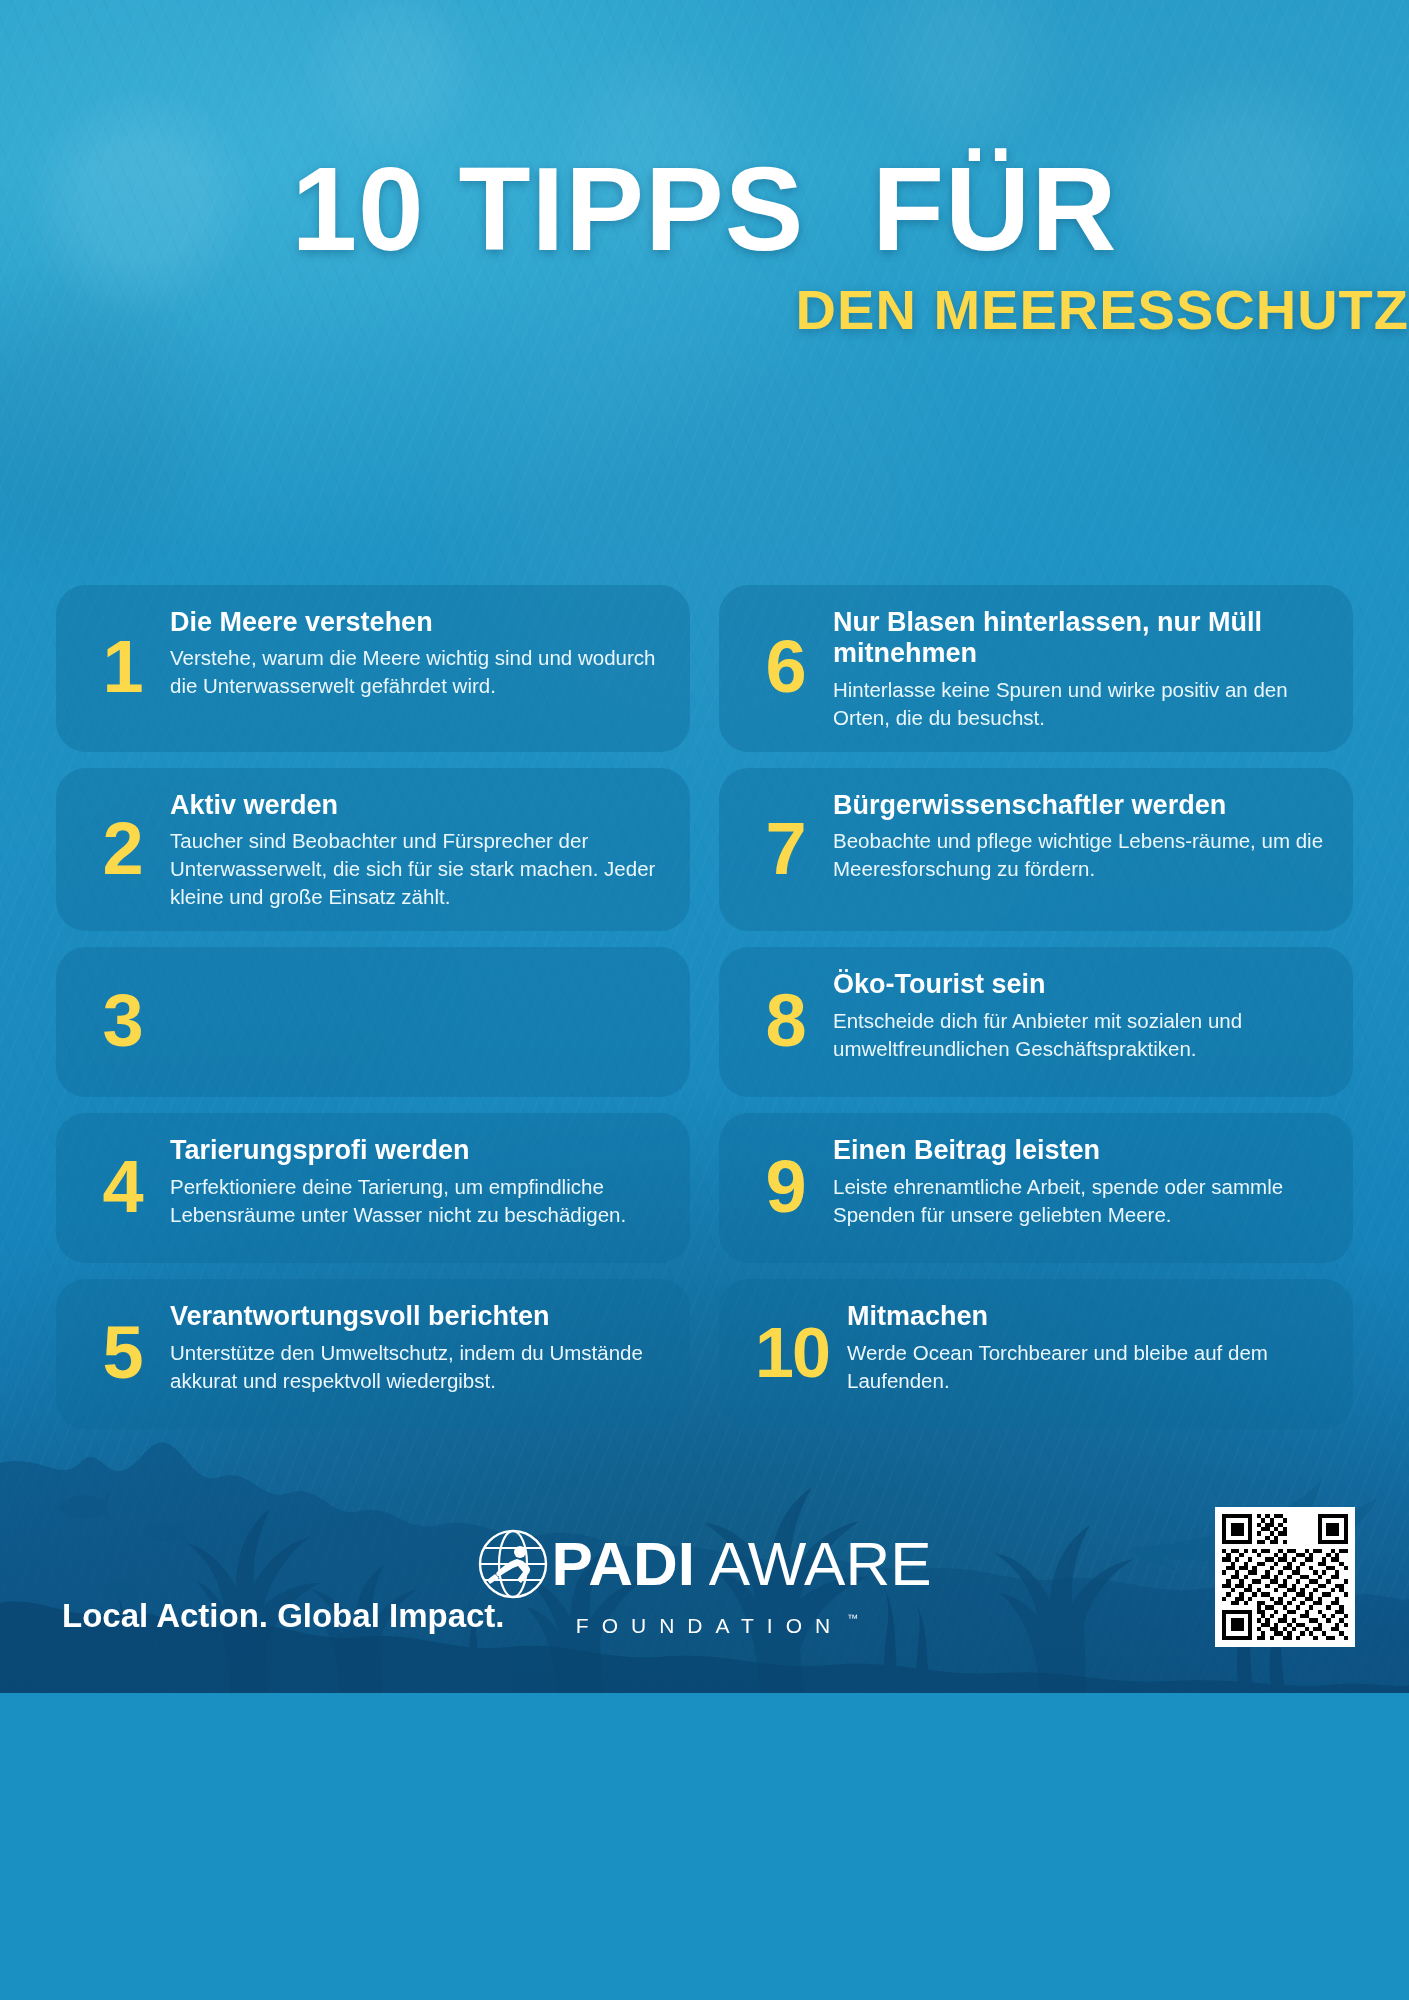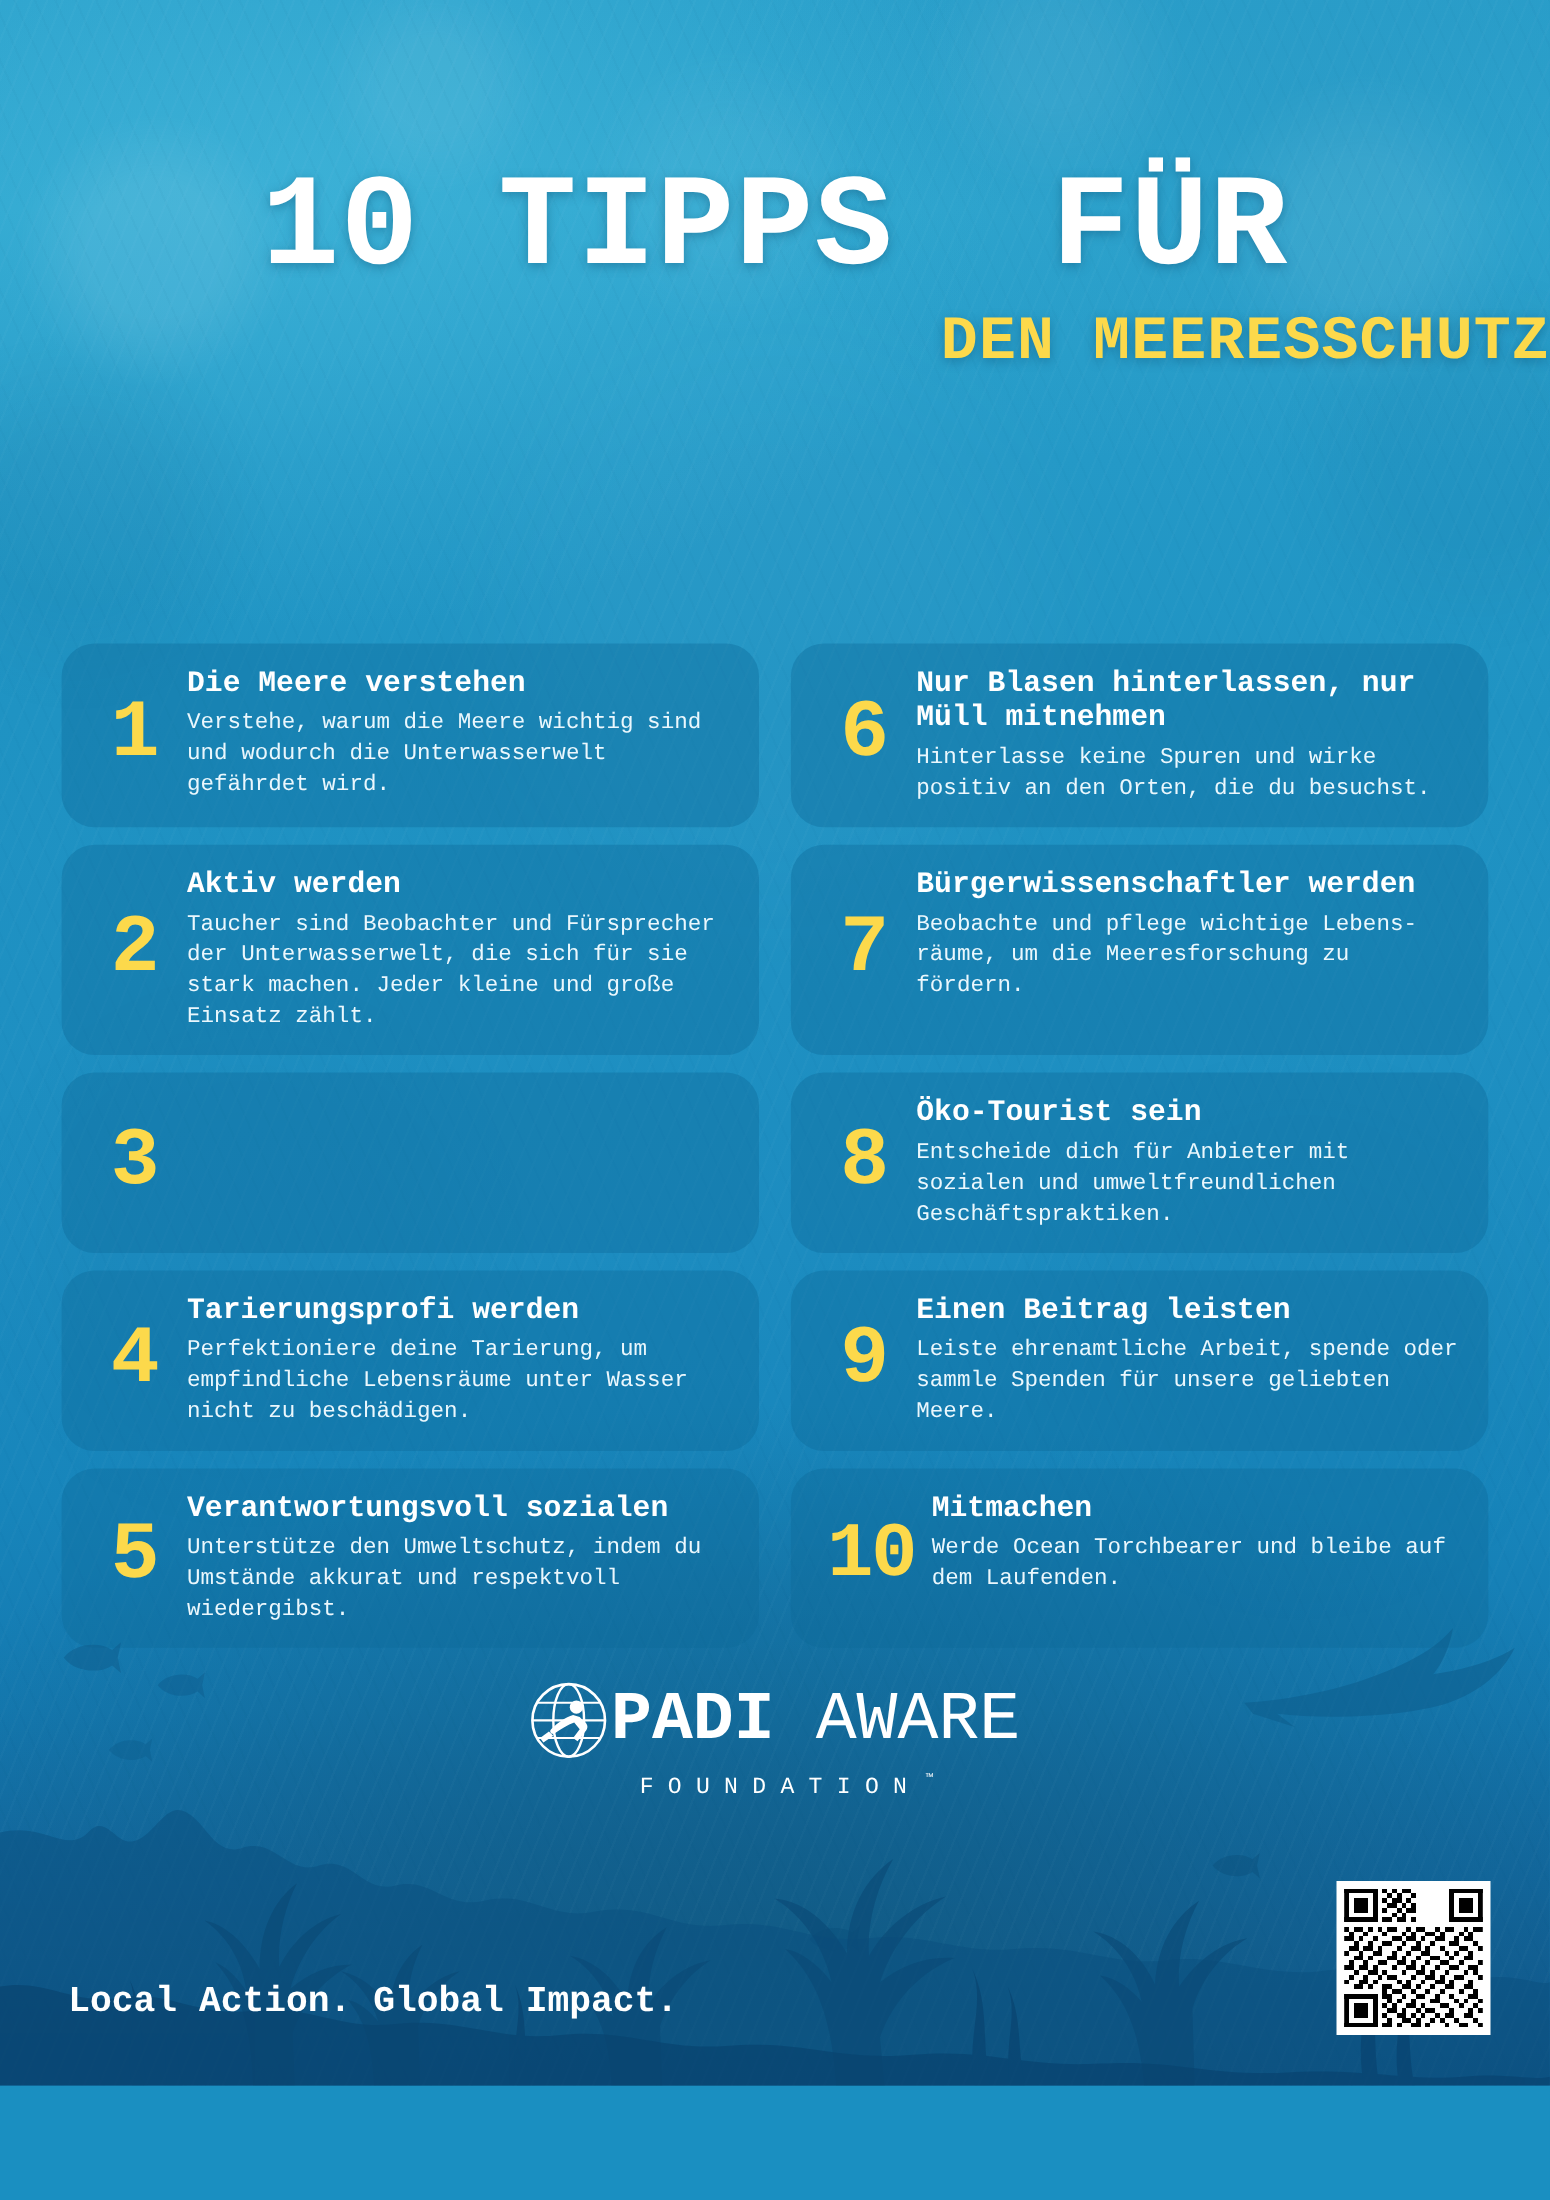--- a/index.html
+++ b/index.html
@@ -8,39 +8,38 @@
     width: 1409px;
     height: 2000px;
     font-family: "Liberation Sans", sans-serif;
     background: #1a8fc1;
     overflow: hidden;
   }
 
   .poster {
     position: relative;
     width: 1409px;
-    height: 1896px;
+    height: 1693px;
     overflow: hidden;
     background:
       radial-gradient(ellipse 900px 600px at 20% 8%, rgba(70,185,220,0.55), rgba(70,185,220,0) 70%),
       radial-gradient(ellipse 800px 500px at 85% 5%, rgba(40,150,195,0.5), rgba(40,150,195,0) 70%),
       radial-gradient(ellipse 1200px 700px at 50% 95%, rgba(17,90,130,0.85), rgba(17,90,130,0) 75%),
       linear-gradient(180deg,
         #2aa0cb 0%,
         #2ea6cf 10%,
         #2499c7 22%,
         #1f93c3 34%,
         #1e90c2 48%,
         #1c8cc0 60%,
         #1785bb 72%,
         #1479b0 82%,
         #12689f 90%,
         #115b90 96%,
         #0f5385 100%);
-    font-family: Liberation Mono, monospace;
   }
 
   
   .texture {
     position: absolute;
     inset: 0;
     opacity: .35;
     background-image:
       radial-gradient(circle at 10% 12%, rgba(255,255,255,.22) 0 3%, rgba(255,255,255,0) 6%),
       radial-gradient(circle at 28% 4%, rgba(255,255,255,.17) 0 2%, rgba(255,255,255,0) 5%),
@@ -268,21 +267,21 @@
       <div class="num">9</div>
       <div class="body">
         <div class="tip-title">Einen Beitrag leisten</div>
         <div class="tip-desc">Leiste ehrenamtliche Arbeit, spende oder sammle Spenden für unsere geliebten Meere.</div>
       </div>
     </div>
 
     <div class="card">
       <div class="num">5</div>
       <div class="body">
-        <div class="tip-title">Verantwortungsvoll sozialen</div>
+        <div class="tip-title">Verantwortungsvoll berichten</div>
         <div class="tip-desc">Unterstütze den Umweltschutz, indem du Umstände akkurat und respektvoll wiedergibst.</div>
       </div>
     </div>
 
     <div class="card">
       <div class="num wide">10</div>
       <div class="body">
         <div class="tip-title">Mitmachen</div>
         <div class="tip-desc">Werde Ocean Torchbearer und bleibe auf dem Laufenden.</div>
       </div>

